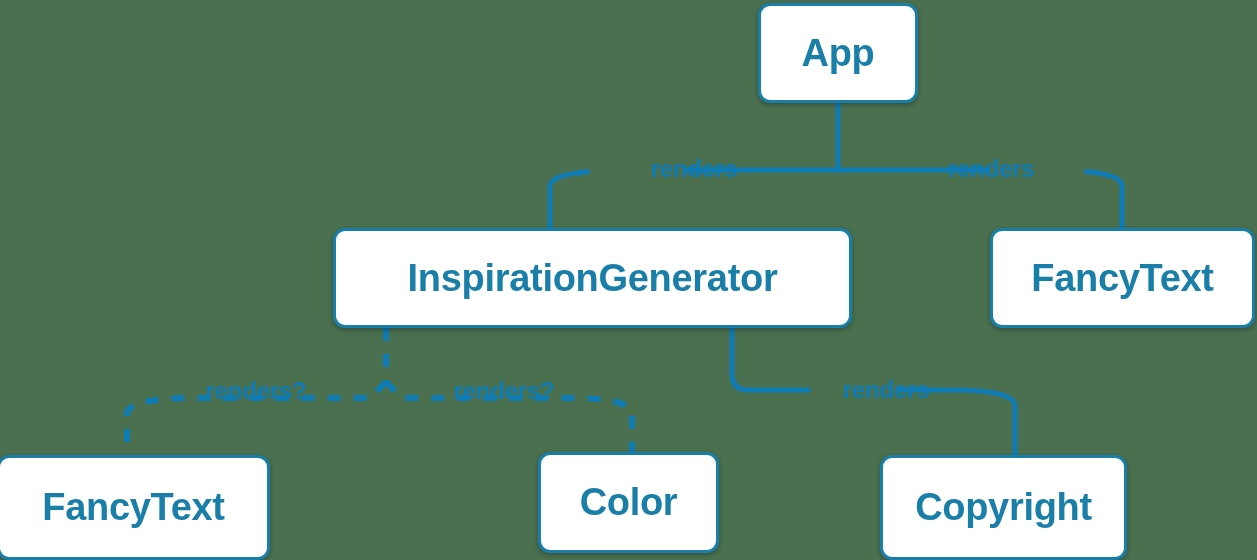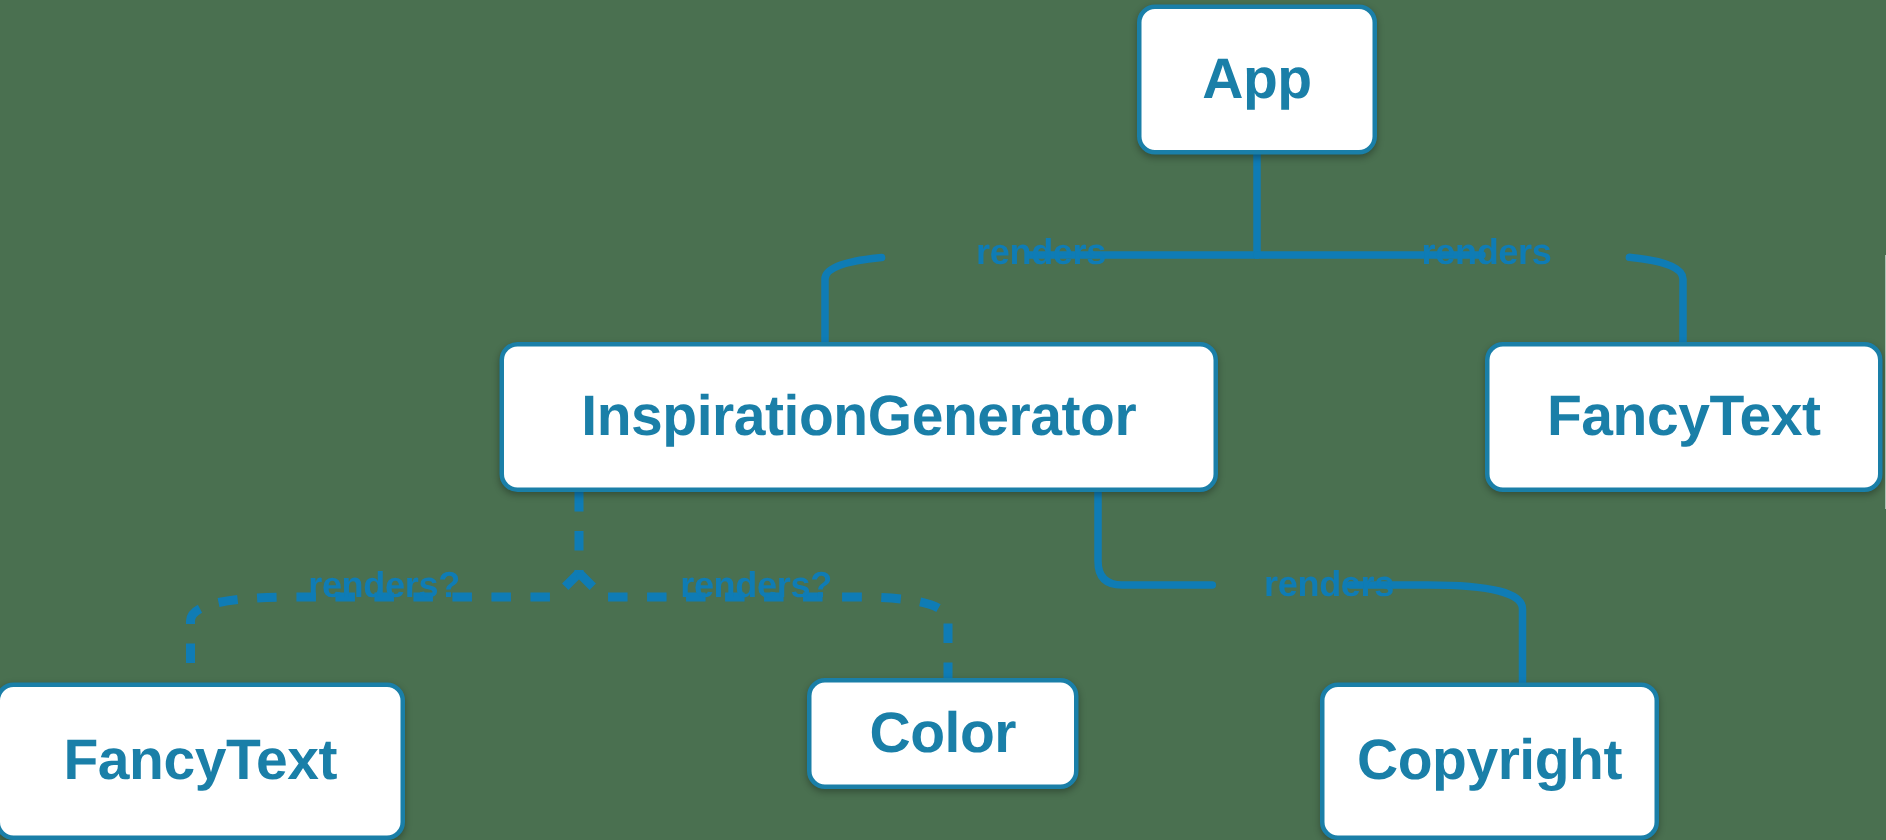--- a/index.html
+++ b/index.html
@@ -82,33 +82,33 @@
   <div class="edge-label" style="left:256px; top:391px;">renders?</div>
 
   <div class="edge-label" style="left:504px; top:391px;">renders?</div>
 
   <div class="edge-label" style="left:886px; top:390px;">renders</div>
 
   <div class="node" style="left:758px; top:3px; width:160px; height:100px;">
     <span class="node-label">App</span>
   </div>
 
-  <div class="node" style="left:333px; top:228px; width:479px; height:100px;">
+  <div class="node" style="left:333px; top:228px; width:519px; height:100px;">
     <span class="node-label">InspirationGenerator</span>
   </div>
 
   <div class="node" style="left:990px; top:228px; width:265px; height:100px;">
     <span class="node-label">FancyText</span>
   </div>
 
   <div class="node" style="left:-3px; top:455px; width:273px; height:105px;">
     <span class="node-label">FancyText</span>
   </div>
 
-  <div class="node" style="left:538px; top:452px; width:181px; height:74px;">
+  <div class="node" style="left:538px; top:452px; width:181px; height:101px;">
     <span class="node-label">Color</span>
   </div>
 
-  <div class="node" style="left:880px; top:455px; width:226px; height:105px;">
+  <div class="node" style="left:880px; top:455px; width:247px; height:105px;">
     <span class="node-label">Copyright</span>
   </div>
 
 </div>
 
 </body></html>

